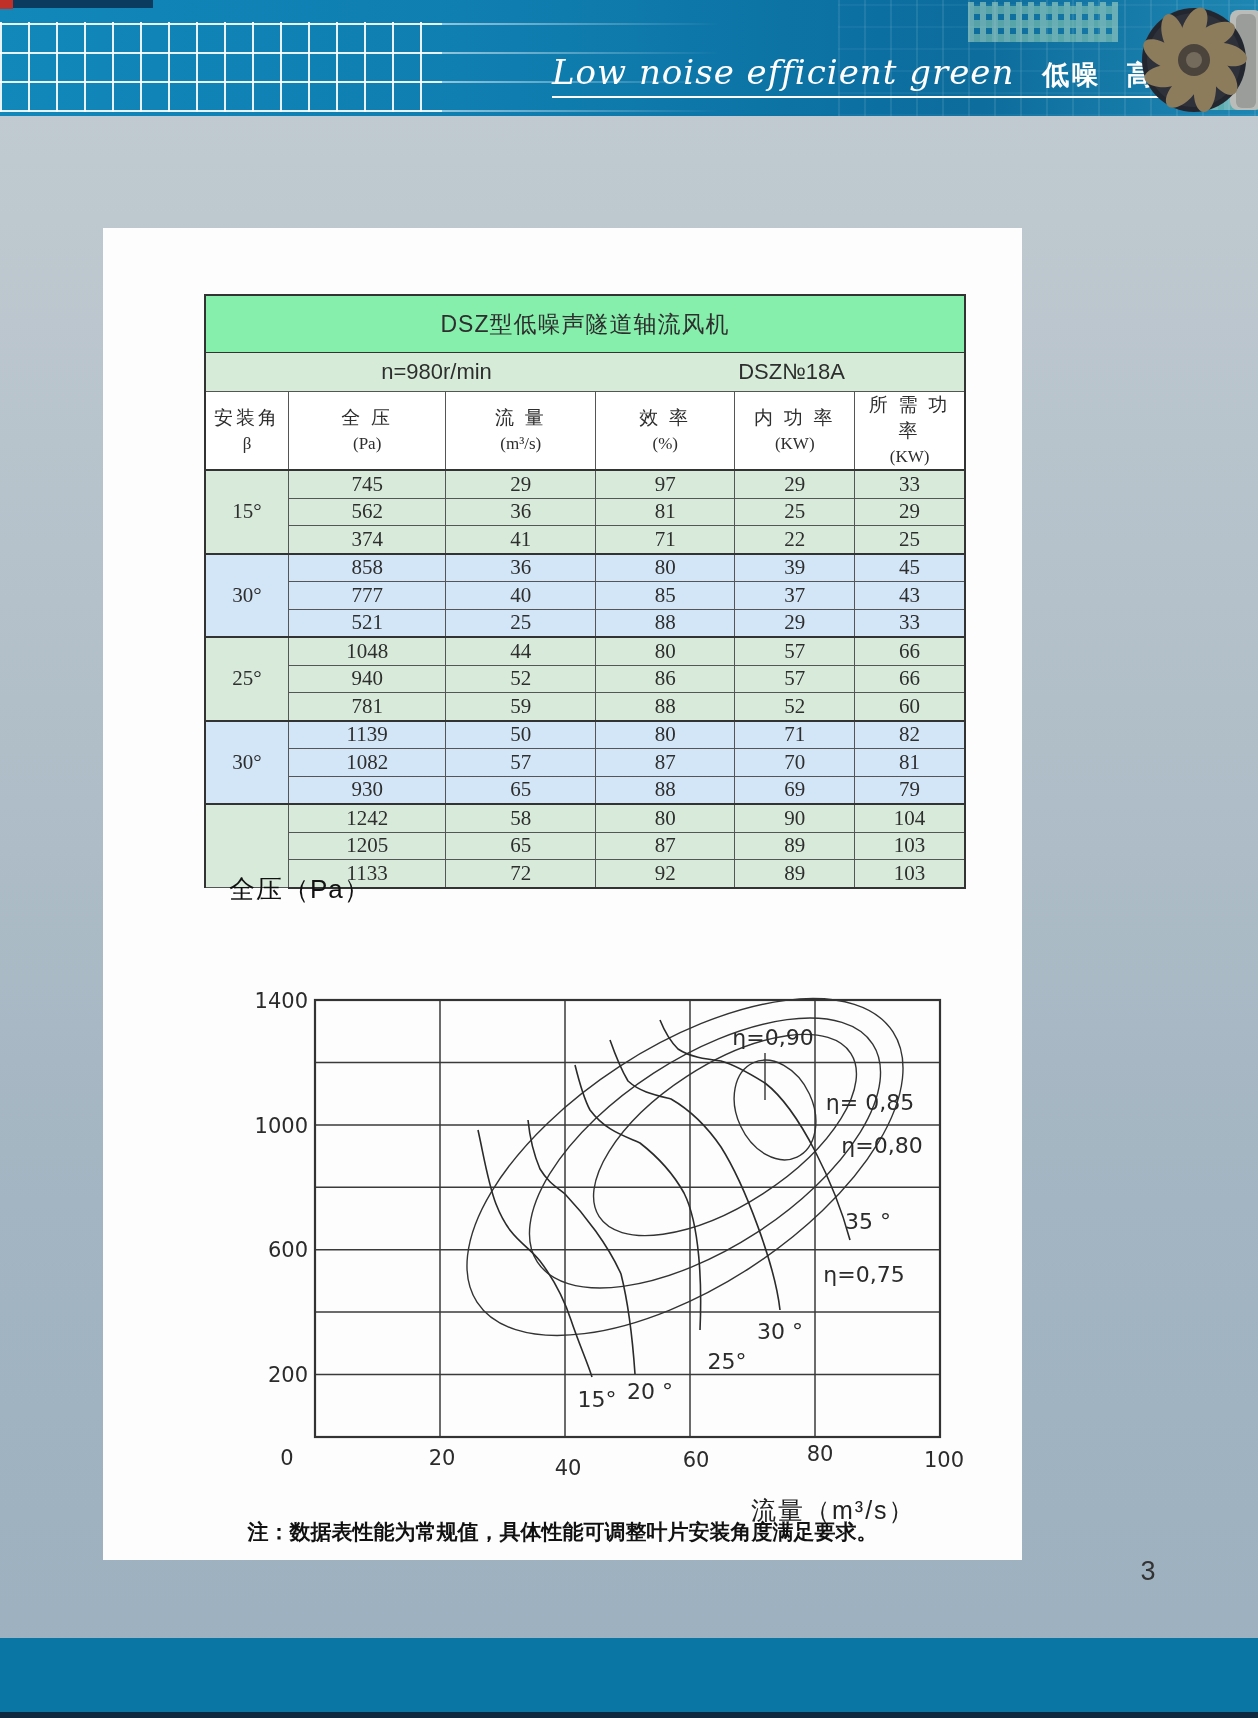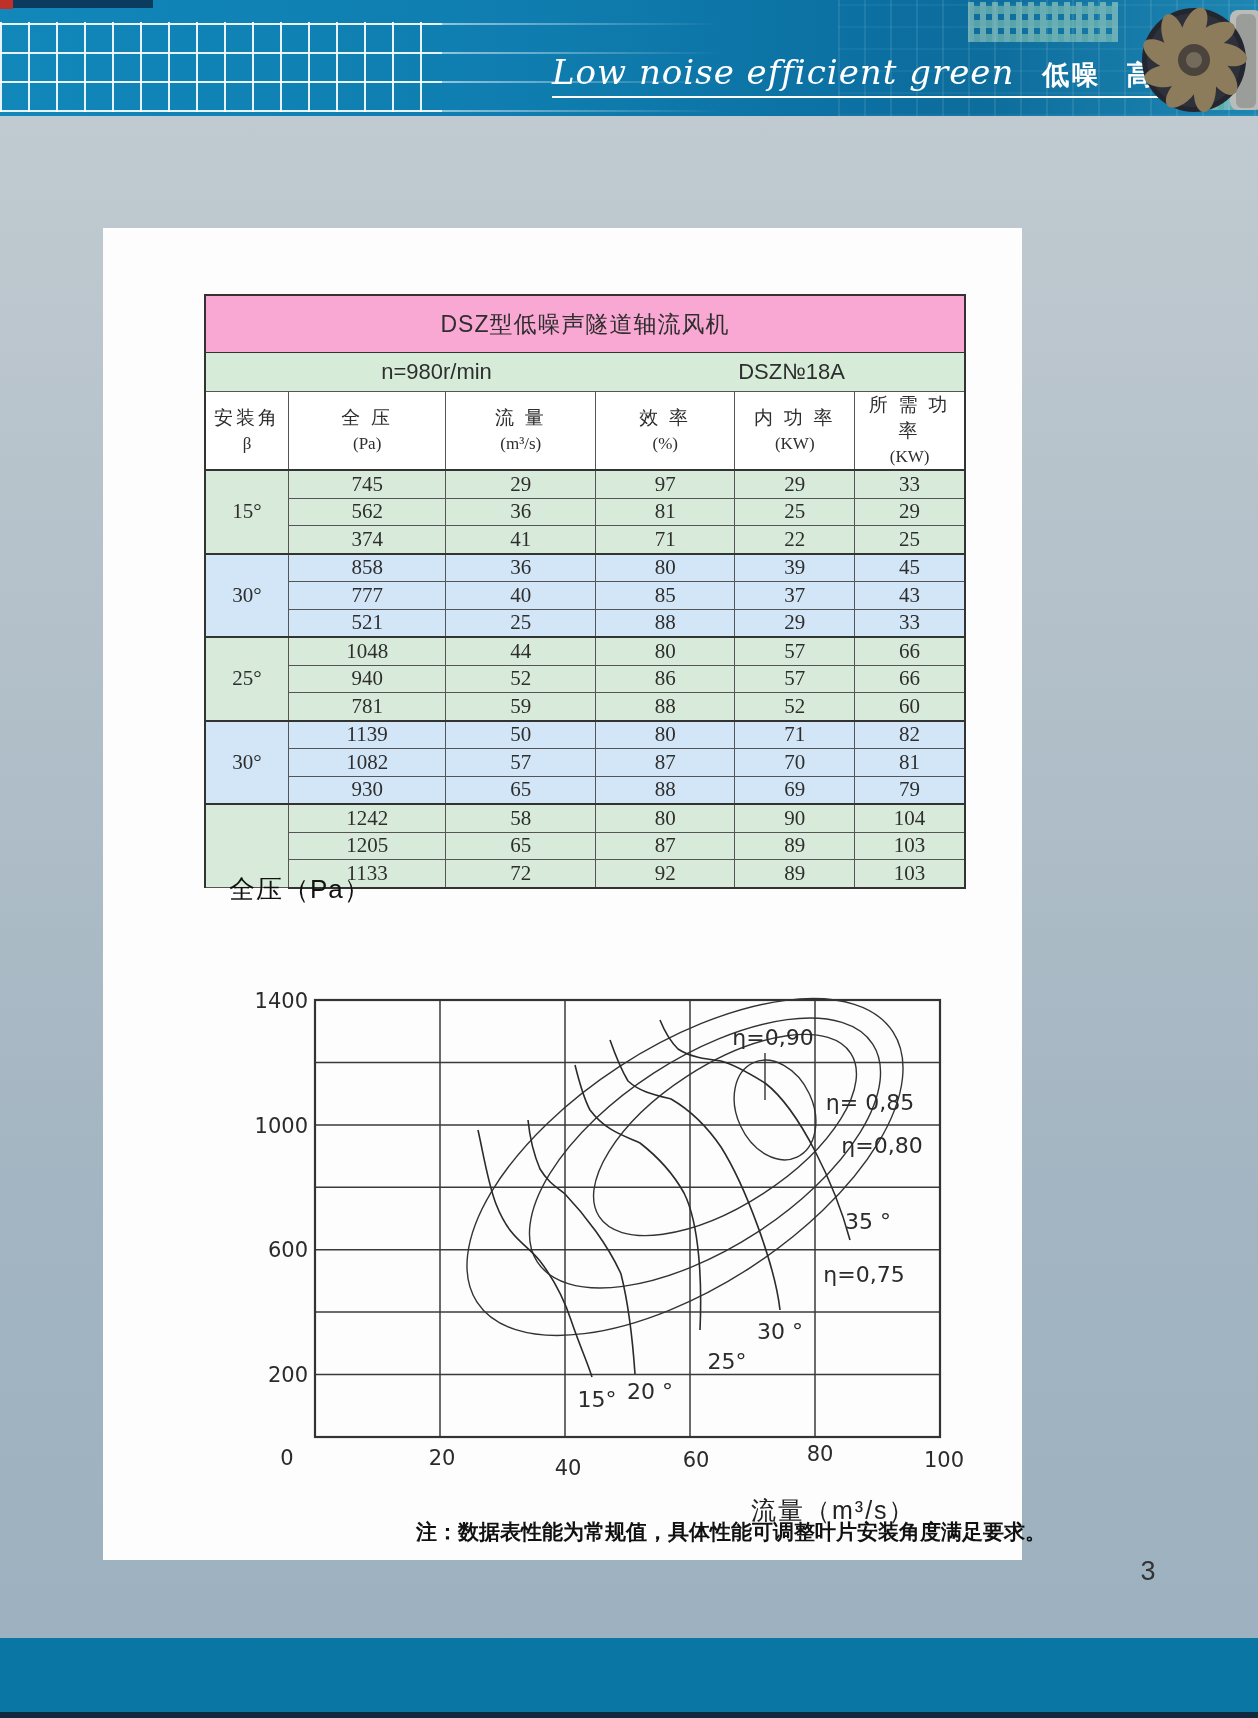--- a/index.html
+++ b/index.html
@@ -36,21 +36,21 @@
   #fan{position:absolute;right:-4px;top:4px;width:124px;height:110px;}
   
   #panel{position:absolute;left:103px;top:228px;width:919px;height:1332px;background:#fdfdfd;}
   #doc-title{position:absolute;left:0;top:14px;width:100%;text-align:center;
              font-size:30px;font-weight:bold;color:#111;letter-spacing:2px;}
   
   #perf-table{position:absolute;left:101px;top:66px;border-collapse:collapse;table-layout:fixed;
               font-family:"Liberation Serif",serif;color:#2e2e2e;}
   #perf-table td{border:1.4px solid #555;text-align:center;vertical-align:middle;padding:0;}
   #perf-table tr.group-start td{border-top:2.2px solid #333;}
-  #perf-table td.tbl-title{background:#f9a8d4;font-family:"Liberation Sans",sans-serif;
+  #perf-table td.tbl-title{background:#86efac;font-family:"Liberation Sans",sans-serif;
        font-size:23px;letter-spacing:1px;height:56px;border:2.4px solid #333;border-bottom:1.6px solid #333;}
   #perf-table td.tbl-sub{background:#d6ecd8;font-family:"Liberation Sans",sans-serif;font-size:22px;
        height:38px;border-left:2.4px solid #333;border-right:2.4px solid #333;}
   .subflex{display:flex;}
   .subflex div:first-child{width:365px;text-align:center;padding-left:48px;}
   .subflex div:last-child{width:345px;text-align:center;}
   #perf-table td.colhead{background:#fff;font-size:19px;height:58px;line-height:1.35;
        border-bottom:2.2px solid #333;}
   #perf-table td.colhead .l1{letter-spacing:3px;}
   #perf-table td.colhead .l2{font-size:17px;letter-spacing:0;}
@@ -59,22 +59,22 @@
   #perf-table tr.blue td{background:#d3e6f7;}
   #perf-table td.angle{font-size:21px;}
   #perf-table td.side-l{border-left:2.4px solid #333;}
   #perf-table td.side-r{border-right:2.4px solid #333;}
   #perf-table tr.last td{border-bottom:2.4px solid #333;}
   
   #yaxis-title{position:absolute;left:126px;top:644px;font-size:26px;font-weight:normal;color:#111;letter-spacing:1px;}
   #curve-chart{position:absolute;left:127px;top:667px;}
   #curve-chart text{font-family:"DejaVu Sans",sans-serif;fill:#2b2b2b;}
   #xaxis-title{position:absolute;left:648px;top:1266px;font-size:25px;color:#222;letter-spacing:2px;}
-  #note-line{position:absolute;left:0;top:1290px;width:100%;text-align:right;
-             font-size:21px;font-weight:bold;color:#111;margin-left:24px;}
+  #note-line{position:absolute;left:0;top:1290px;width:100%;text-align:center;
+             font-size:21px;font-weight:bold;color:#111;}
   
   #page-number{position:absolute;left:1128px;top:1556px;width:40px;text-align:center;
                font-size:27px;color:#333;}
   #footer-blue{position:absolute;left:0;top:1638px;width:1258px;height:74px;background:#0a76a4;}
   #footer-dark{position:absolute;left:0;top:1712px;width:1258px;height:6px;background:#10293e;}
 </style>
 </head>
 <body>
 
 <div id="page">

